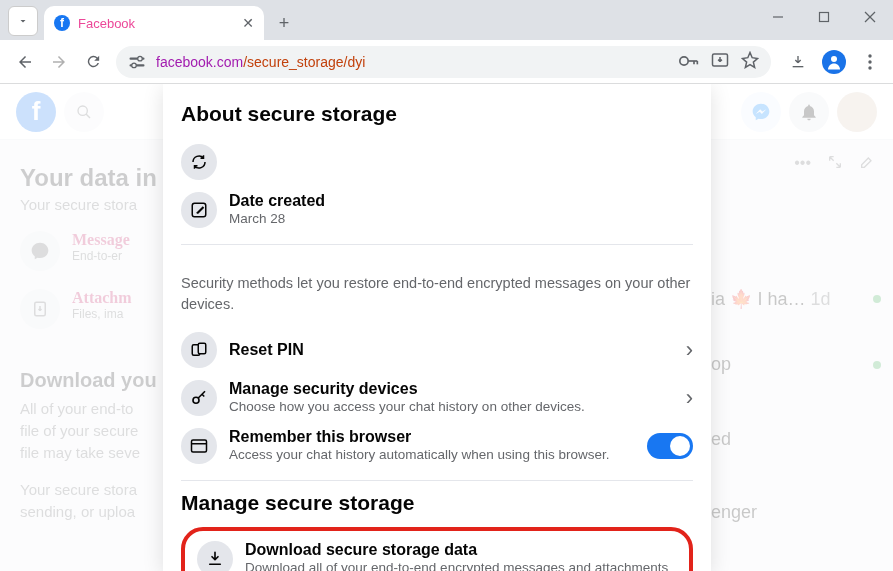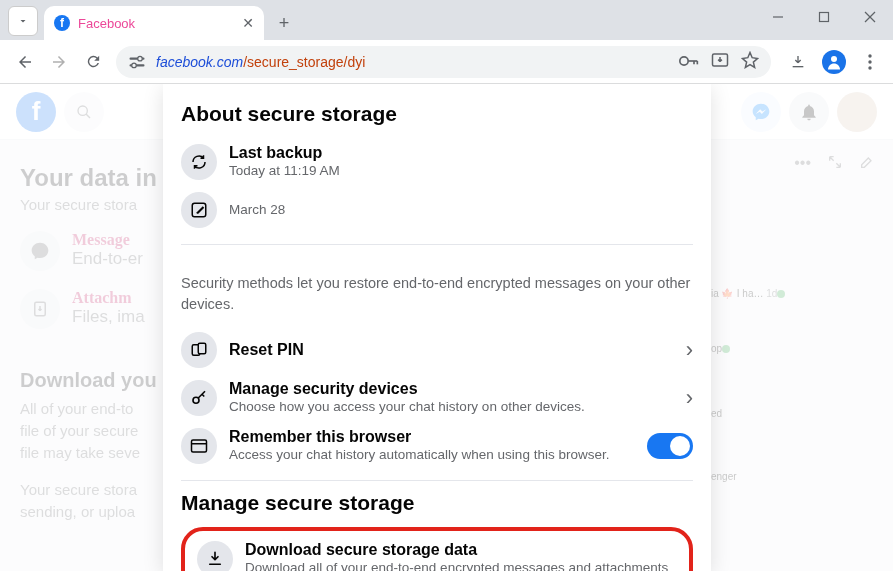--- a/index.html
+++ b/index.html
@@ -19,21 +19,21 @@
   .tab .close { color:#5f6368; font-size:14px; margin-left:6px; }
   .new-tab { width: 28px; height: 28px; display:flex; align-items:center; justify-content:center; color:#5f6368; font-size:18px; margin-left:6px; margin-bottom:3px; }
 
   
   .toolbar { height: 44px; background: #fff; border-bottom: 1px solid #dbdcdd; display: flex; align-items: center; padding: 0 8px; }
   .nav-btn { width: 34px; height: 34px; display:flex; align-items:center; justify-content:center; color:#5f6368; border-radius:50%; }
   .nav-btn.disabled { color:#b0b0b0; }
   .omnibox { flex:1; height: 32px; background:#f1f3f4; border-radius:16px; display:flex; align-items:center; padding:0 12px; margin:0 6px; }
   .omnibox .site-icon { color:#5f6368; margin-right:10px; display:flex; }
   .omnibox .url { font-size:14px; color:#202124; }
-  .omnibox .url .domain { color:#1d4ed8;font-style:italic; }
+  .omnibox .url .domain { color:#a21caf; }
   .omnibox .url .path { color:#c2410c; }
   .omni-right { margin-left:auto; display:flex; align-items:center; gap:12px; color:#5f6368; }
   .toolbar-right { display:flex; align-items:center; gap:6px; margin-left:6px; }
   .toolbar-right .ic { width:30px; height:30px; display:flex; align-items:center; justify-content:center; color:#5f6368; }
   .profile-dot { width:24px; height:24px; border-radius:50%; background:#1a73e8; display:flex; align-items:center; justify-content:center; }
 
   
   .page { position:relative; height: calc(571px - 84px); background:#f0f2f5; overflow:hidden; }
 
   
@@ -48,27 +48,27 @@
   .fb-icon-btn.messenger { background:#e7f0ff; color:#0084ff; }
   .fb-avatar { width:40px; height:40px; border-radius:50%; background:#d8c8b8; }
 
   .fb-body { padding:24px 20px; display:flex; }
   .fb-main { flex:1; max-width:700px; }
   .fb-h1 { font-size:24px; font-weight:700; color:#1c1e21; margin-bottom:4px; }
   .fb-sub { font-size:15px; color:#65676b; margin-bottom:18px; }
   .fb-item { display:flex; align-items:flex-start; margin-bottom:18px; }
   .fb-item-icon { width:40px; height:40px; border-radius:50%; background:#e4e6eb; margin-right:12px; display:flex; align-items:center; justify-content:center; color:#65676b; }
   .fb-item-title { font-size:16px; font-weight:600; color:#be185d;font-family:Liberation Serif, serif; }
-  .fb-item-sub { font-size:17px; color:#65676b; }
+  .fb-item-sub { font-size:12px; color:#65676b; }
   .fb-h2 { font-size:20px; font-weight:700; color:#1c1e21; margin-top:40px; margin-bottom:6px; }
   .fb-para { font-size:15px; color:#65676b; line-height:1.45; }
 
   .fb-side { position:absolute; right:12px; top:70px; width:170px; }
   .fb-side-actions { display:flex; gap:16px; justify-content:flex-end; color:#65676b; margin-bottom:28px; padding-right:6px; }
-  .fb-contact-row { display:flex; align-items:center; justify-content:flex-start; font-size:10px; color:#050505; padding:6px 0; }
+  .fb-contact-row { display:flex; align-items:center; justify-content:space-between; font-size:18px; color:#050505; padding:6px 0; }
   .fb-dot { width:8px; height:8px; border-radius:50%; background:#31a24c; }
 
   
   .panel { position:absolute; left:163px; top:0; width:548px; background:#fff; z-index:3; padding:12px 18px 18px; box-shadow:0 4px 20px rgba(0,0,0,.12); height:100%; overflow:hidden; }
   .panel h3 { font-size:21px; font-weight:700; color:#050505; margin:6px 0 12px; }
   .panel .desc { font-size:14.5px; color:#65676b; margin-bottom:12px; line-height:1.4;margin-top:28px; }
   .info-row { display:flex; align-items:center; padding:6px 0; }
   .info-row.clickable { cursor:pointer; }
   .row-icon { width:36px; height:36px; border-radius:50%; background:#e4e6eb; display:flex; align-items:center; justify-content:center; color:#050505; margin-right:12px; flex-shrink:0; }
   .row-text { flex:1; }
@@ -284,34 +284,31 @@
 
   <div class="panel">
     <h3>About secure storage</h3>
 
     <div class="info-row">
       <div class="row-icon">
           <svg width="18" height="18" viewBox="0 0 24 24">
             <path fill="none" stroke="#050505" stroke-width="2" d="M4 12a8 8 0 0 1 14-5.3M20 12a8 8 0 0 1-14 5.3M18 3v4h-4M6 21v-4h4"></path>
           </svg>
         </div>
-      <div class="row-text">
-        <div class="row-title">Last backup</div>
-        <div class="row-sub">Today at 11:19 AM</div>
-      </div>
     </div>
 
     <div class="info-row">
       <div class="row-icon">
           <svg width="18" height="18" viewBox="0 0 24 24">
             <rect x="3" y="3" width="18" height="18" rx="3" fill="none" stroke="#050505" stroke-width="2"></rect>
             <path d="M9 15l8-8 2 2-8 8H9v-2z" fill="#050505"></path>
           </svg>
         </div>
       <div class="row-text">
+        <div class="row-title">Date created</div>
         <div class="row-sub">March 28</div>
       </div>
     </div>
 
     <div class="divider"></div>
 
     <div class="desc">Security methods let you restore end-to-end encrypted messages on your other devices.</div>
 
     <div class="info-row clickable">
       <div class="row-icon">

